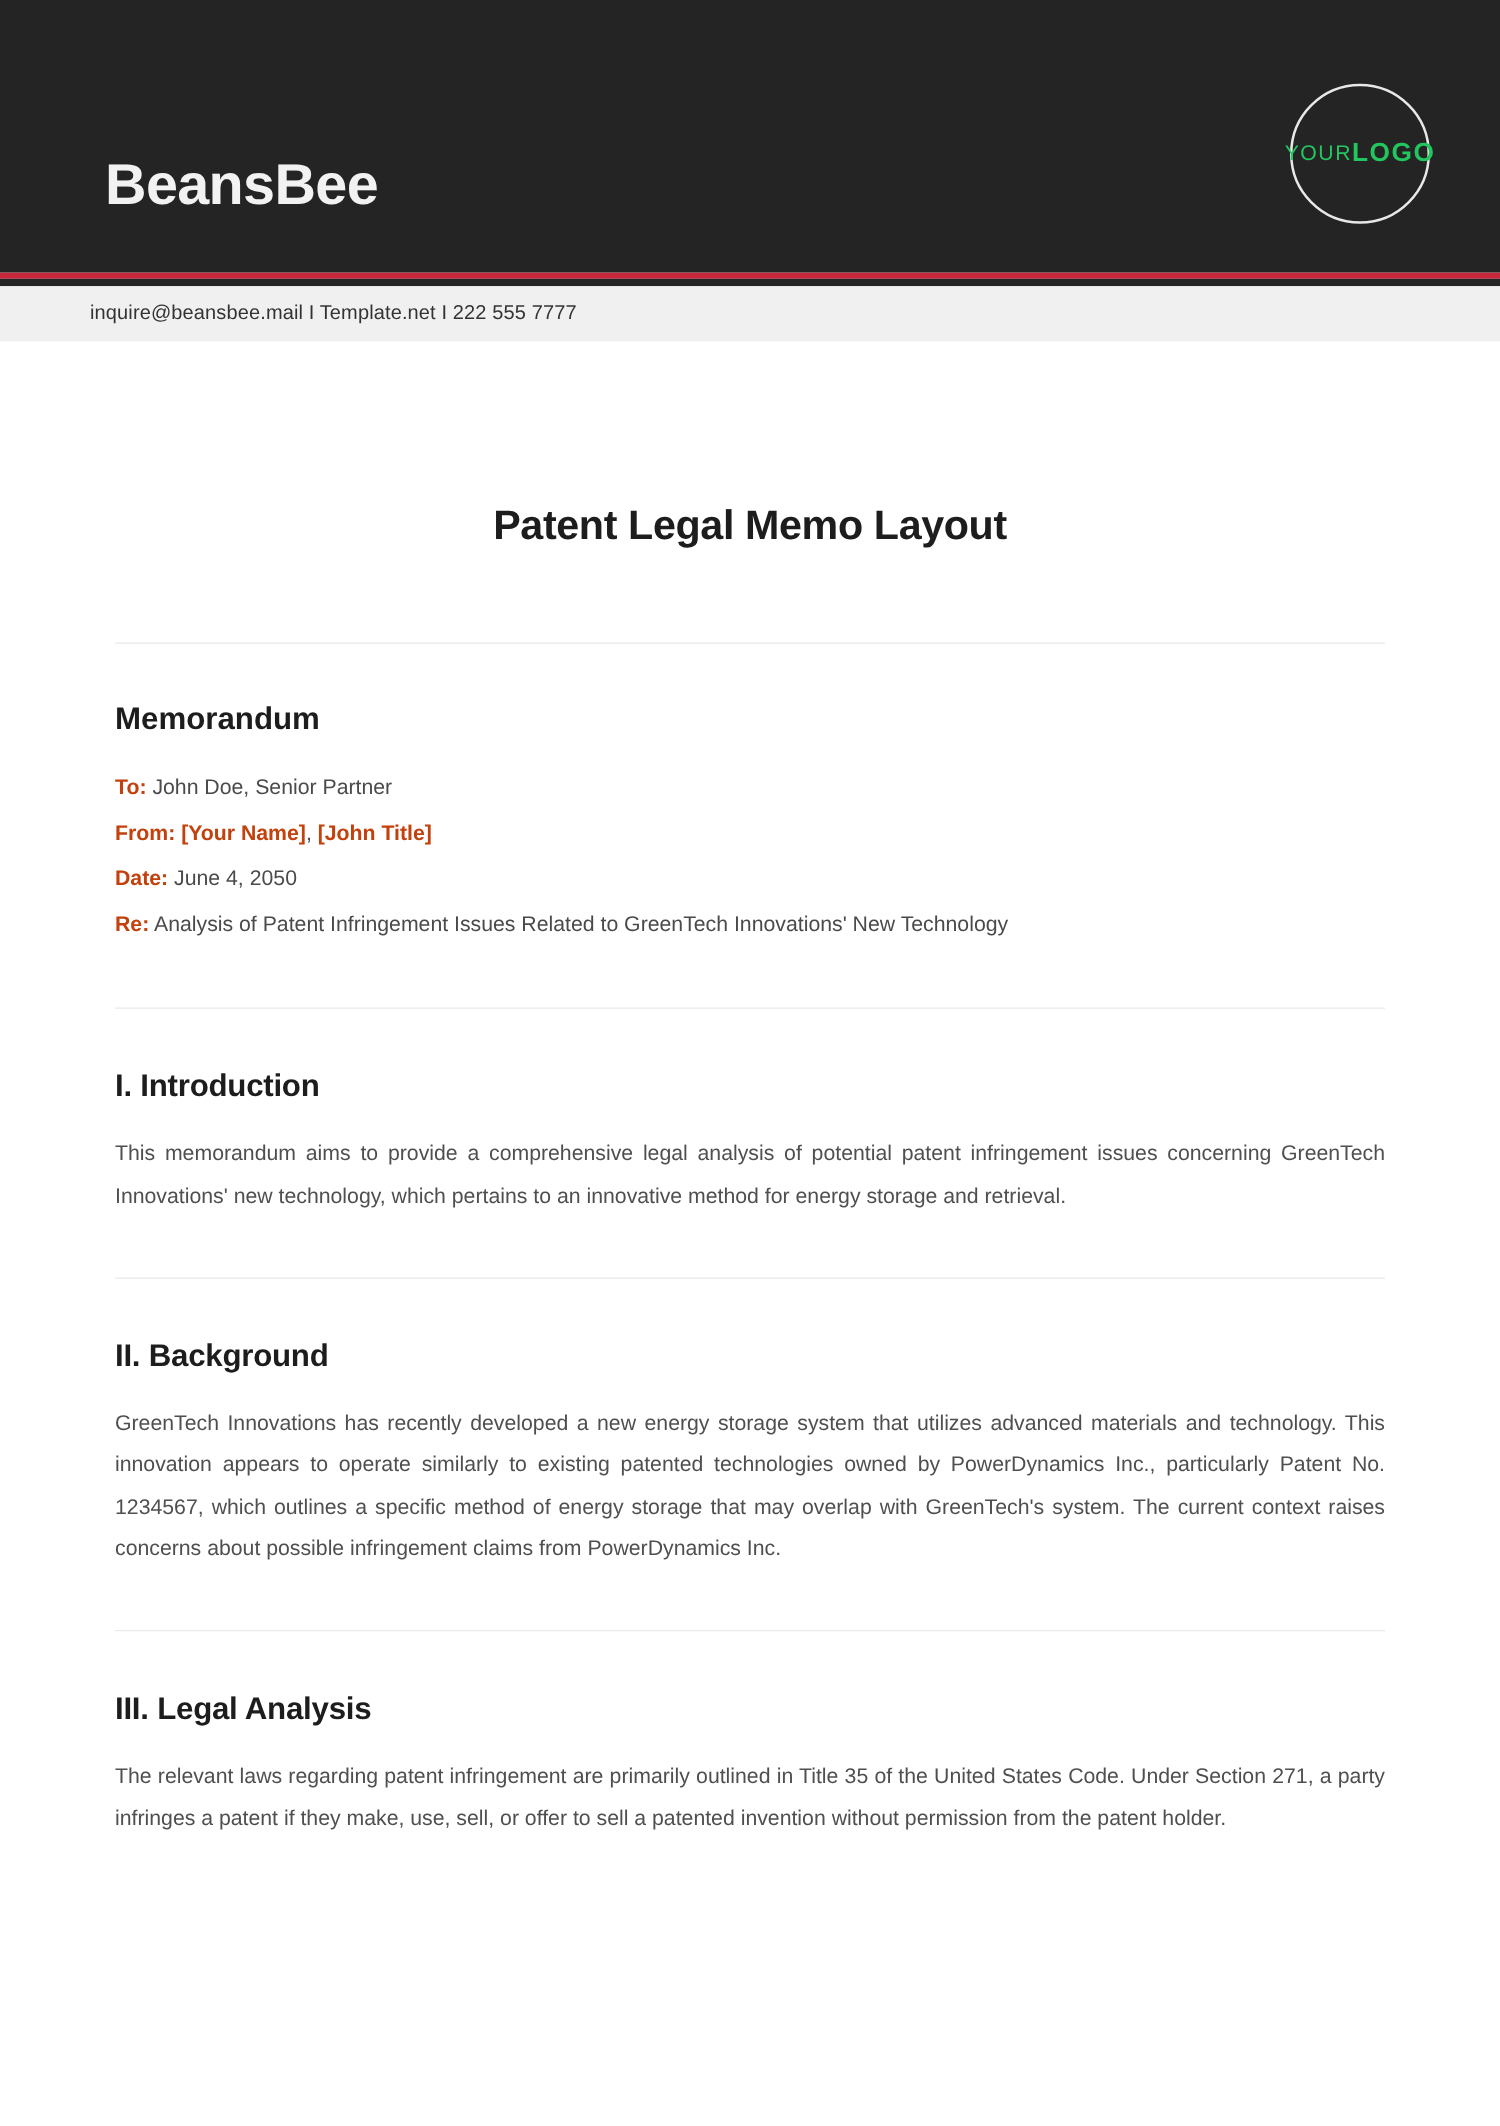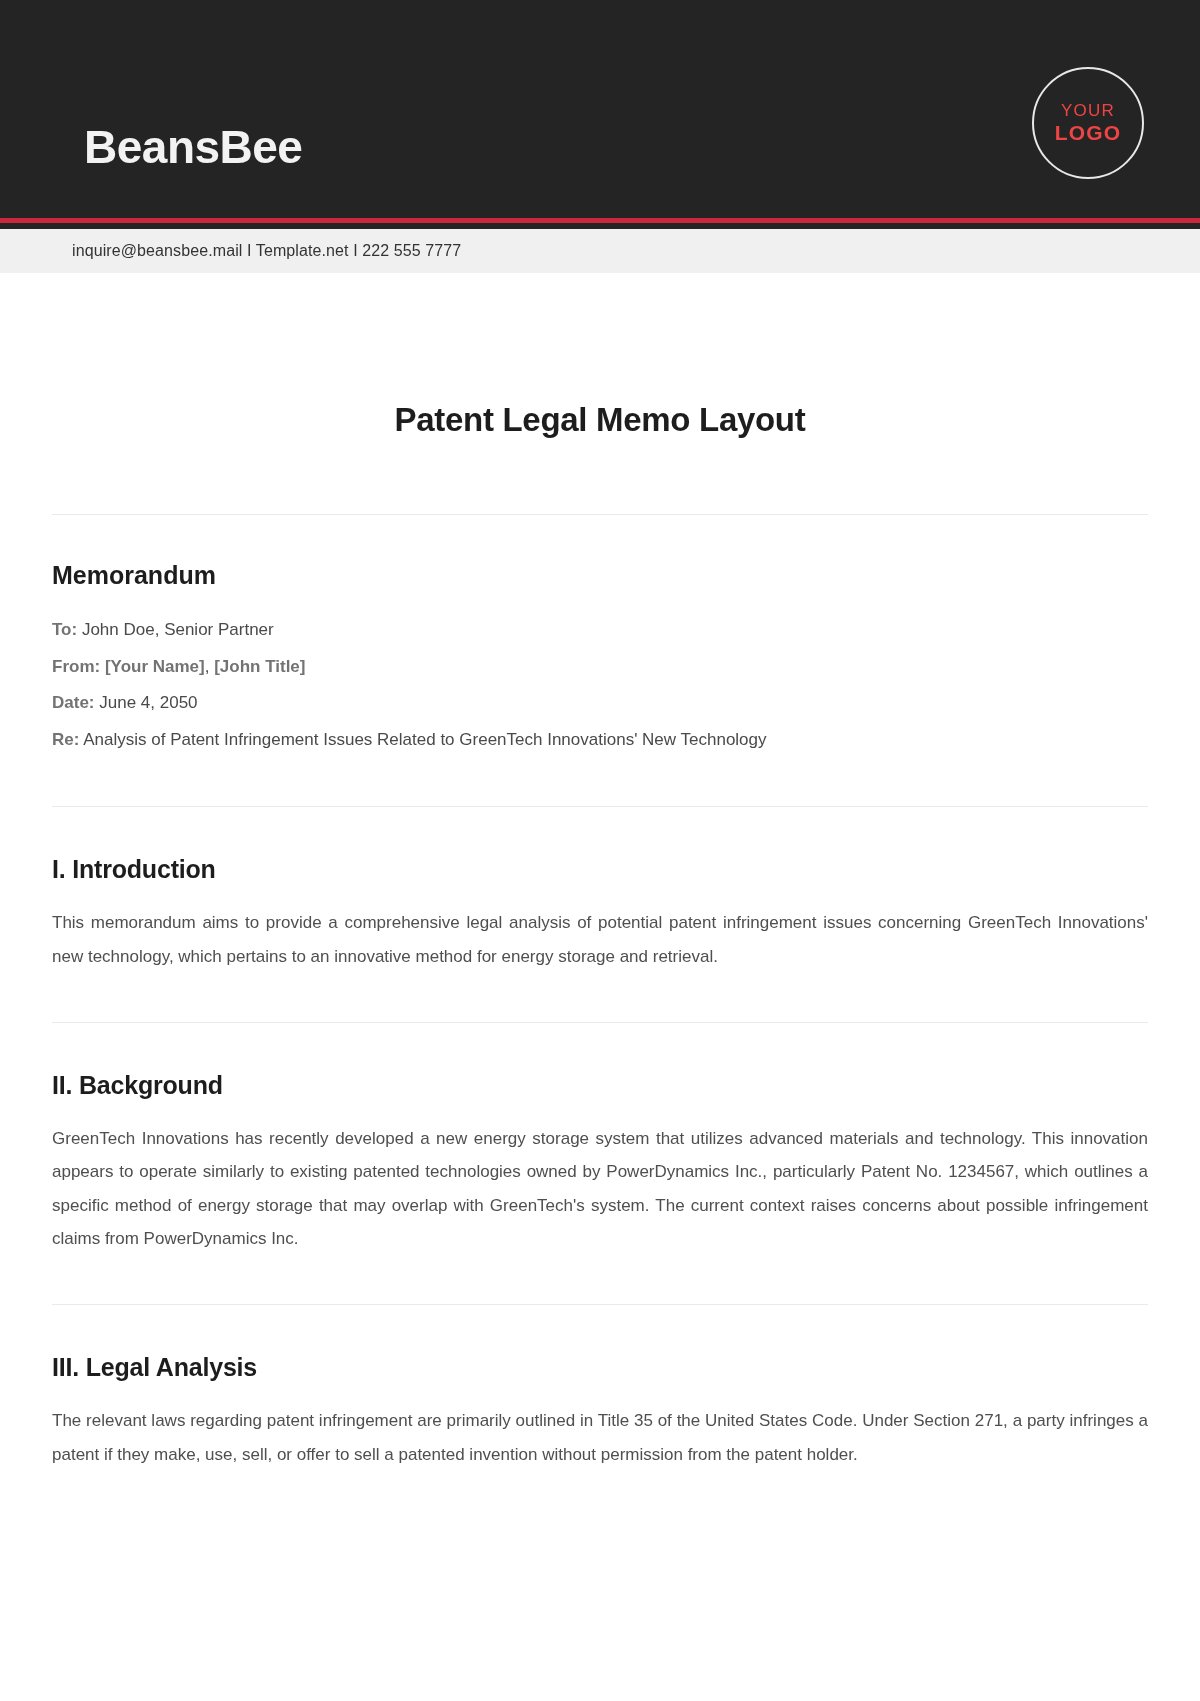--- a/index.html
+++ b/index.html
@@ -31,24 +31,24 @@
   }
   .logo-badge {
     position:absolute;
     right:56px;
     top:67px;
     width:112px;
     height:112px;
     border:2px solid #e8e8e8;
     border-radius:50%;
     display:flex;
-    flex-direction:column;
+    flex-direction:row;
     align-items:center;
     justify-content:center;
-    color:#ef4444;
+    color:#22c55e;
   }
   .logo-badge .l1 {
     font-size:17px;
     font-weight:400;
     letter-spacing:1.2px;
     line-height:1.15;
   }
   .logo-badge .l2 {
     font-size:21px;
     font-weight:bold;
@@ -66,21 +66,21 @@
     align-items:center;
     padding-left:72px;
   }
   .contact-bar .txt {
     font-size:16px;
     color:#333333;
     letter-spacing:0.1px;
   }
 
   
-  .content { padding:0 52px; }
+  .content { padding:0 92px; }
 
   .doc-title {
     text-align:center;
     font-size:33px;
     font-weight:bold;
     color:#1d1d1d;
     letter-spacing:-0.3px;
     margin-top:128px;
   }
 
@@ -99,21 +99,21 @@
     font-weight:bold;
     color:#1d1d1d;
     margin-top:46px;
   }
   .memo-lines { margin-top:22px; }
   .memo-line {
     font-size:17px;
     color:#4a4a4a;
     line-height:2.15;
   }
-  .memo-line b { color:#737373; font-weight:bold; }
+  .memo-line b { color:#c2410c; font-weight:bold; }
 
   .section-head {
     font-size:25px;
     font-weight:bold;
     color:#1d1d1d;
     margin-top:48px;
     letter-spacing:-0.2px;
   }
 
   .para {

